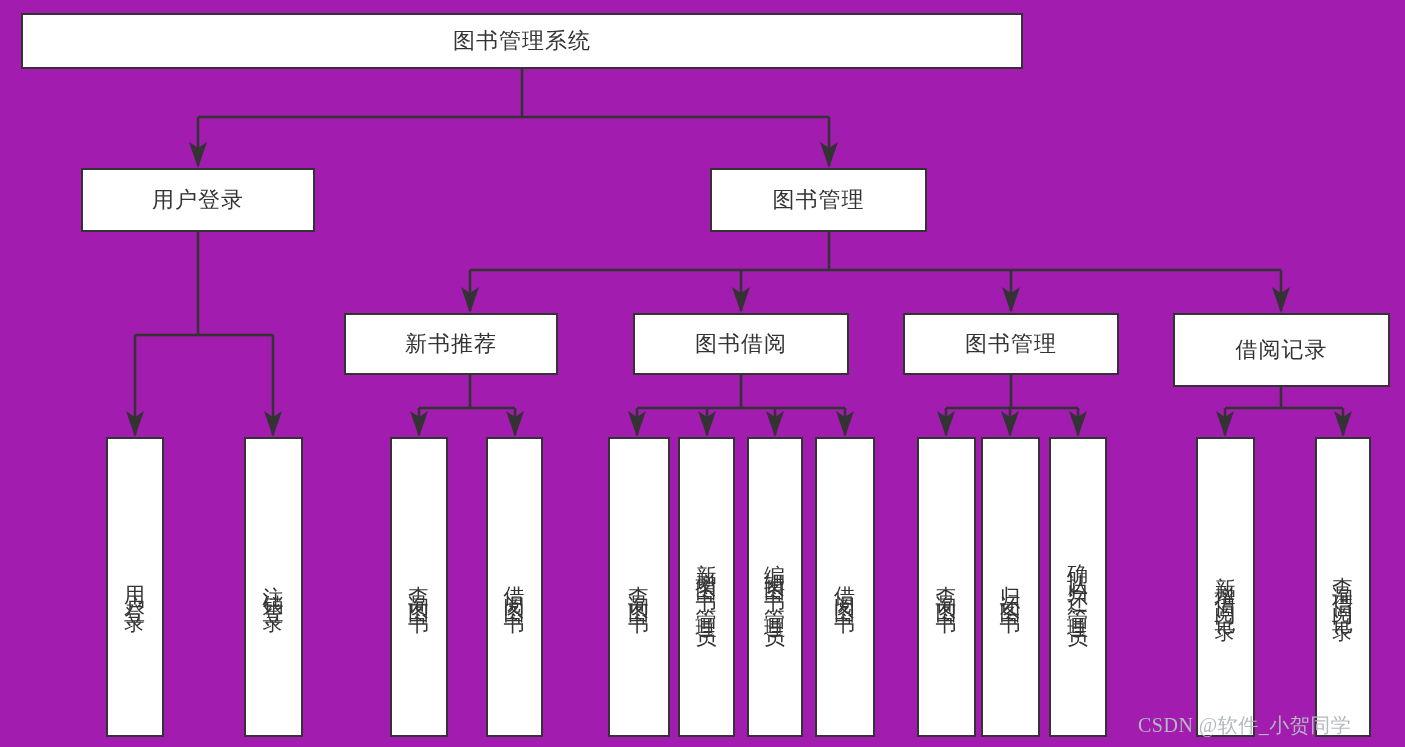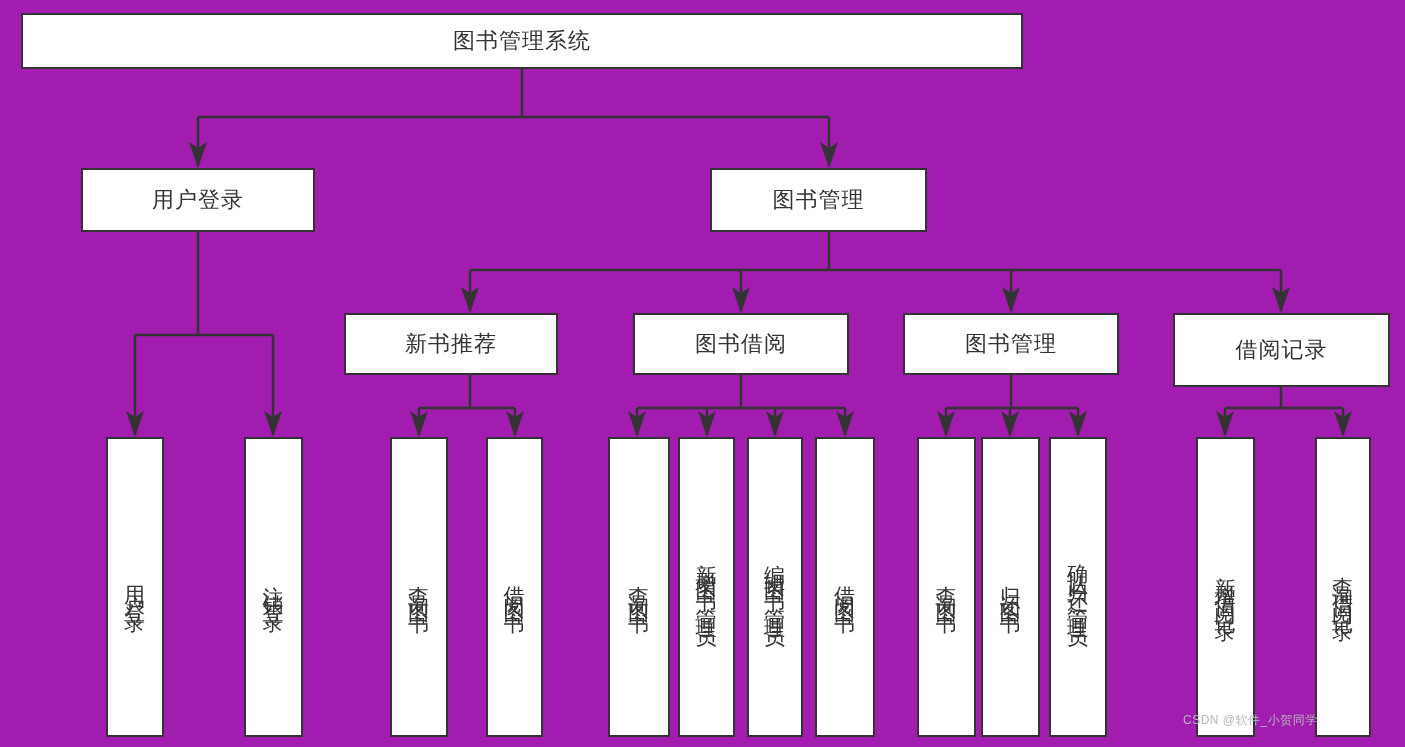--- a/index.html
+++ b/index.html
@@ -50,26 +50,27 @@
   .v6 {left:678px; top:437px; width:57px; height:300px;}
   .v7 {left:747px; top:437px; width:56px; height:300px;}
   .v8 {left:815px; top:437px; width:60px; height:300px;}
   .v9 {left:917px; top:437px; width:59px; height:300px;}
   .v10{left:981px; top:437px; width:59px; height:300px;}
   .v11{left:1049px;top:437px; width:58px; height:300px;}
   .v12{left:1196px;top:437px; width:59px; height:300px;}
   .v13{left:1315px;top:437px; width:56px; height:300px;}
   .watermark{
     position:absolute;
-    left:1183px; top:712px;
-    font-size:12px;
+    left:1138px; top:712px;
+    font-size:20px;
     color:#b4b9be;
     letter-spacing:0.5px;
     white-space:nowrap;
     z-index:3;
+    font-family:Liberation Serif, serif;
   }
 </style>
 </head>
 <body>
 
 <div id="canvas">
 
   <svg id="conn" width="1405" height="747" viewBox="0 0 1405 747">
     <path fill="none" stroke="#333333" stroke-width="2.5" d="
       M522,69 V117 M198,117 H829 M198,117 V166 M829,117 V166

